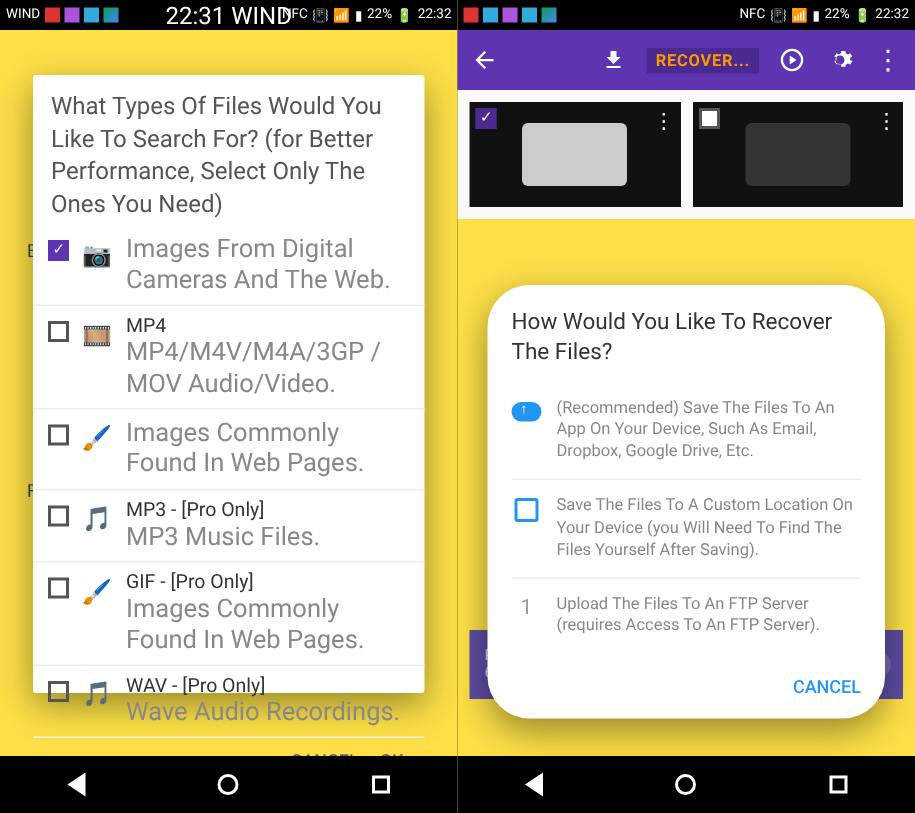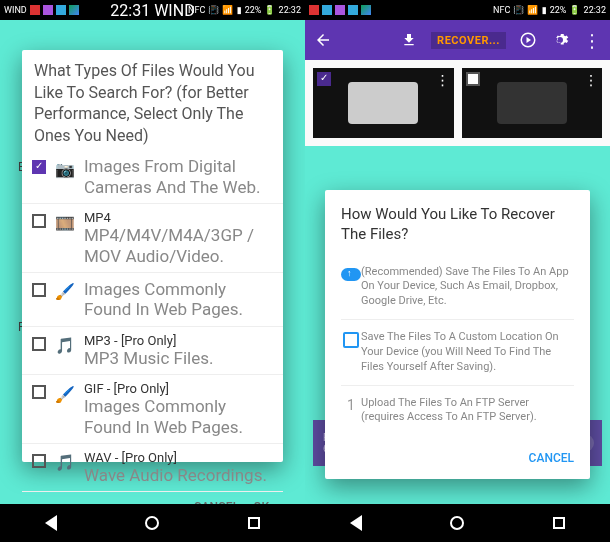--- a/index.html
+++ b/index.html
@@ -1,51 +1,51 @@
 <!DOCTYPE html>
 <html><head>
 <meta charset="utf-8">
 <style>
 * { margin: 0; padding: 0; box-sizing: border-box; font-family: Roboto, Arial, sans-serif; }
 body { width: 610px; height: 542px; background: #000; overflow: hidden; display: flex; }
-.phone { width: 305px; height: 542px; display: flex; flex-direction: column; position: relative; background: #5eead4; }
+.phone { width: 305px; height: 542px; display: flex; flex-direction: column; position: relative; background: #fde047; }
 .status-bar { height: 20px; background: #000; color: #fff; font-size: 9px; display: flex; align-items: center; padding: 0 4px; justify-content: space-between; }
 .status-left { display: flex; align-items: center; gap: 3px; }
 .status-right { display: flex; gap: 3px; }
 .status-center { position: absolute; left: 50%; transform: translateX(-50%); font-size: 16px; font-weight: 400; color: #fff; }
 .si { width: 10px; height: 10px; display: inline-block; }
 .app-bar { height: 40px; background: #5e35b1; display: flex; align-items: center; padding: 0 8px; gap: 12px; color: #fff; }
 .app-bar .icon { width: 20px; height: 20px; display: flex; align-items: center; justify-content: center; }
 .recover-btn { background: #4a2a8e; padding: 2px 6px; color: #ff9800; font-size: 11px; font-weight: 700; letter-spacing: .5px; }
 .content { flex: 1; position: relative; overflow: hidden; }
 .bg-text { position: absolute; left: 18px; font-size: 12px; color: #444; }
 .thumb-row { display: flex; gap: 8px; padding: 8px; background: #fafafa; }
 .thumb { flex: 1; height: 70px; background: #111; position: relative; }
 .thumb .cb { position: absolute; top: 4px; left: 4px; width: 14px; height: 14px; background: #fff; border: 2px solid #555; }
 .thumb .cb.checked { background: #4a2a8e; border-color: #4a2a8e; }
 .thumb .cb.checked::after { content: '✓'; color: #fff; font-size: 10px; position: absolute; top: -2px; left: 1px; }
 .thumb .dots { position: absolute; top: 4px; right: 4px; color: #fff; font-size: 14px; }
 .thumb .img { width: 50%; height: 60%; background: #ccc; margin: 10% auto; border-radius: 4px; }
 .dialog { position: absolute; background: #fff; border-radius: 2px; box-shadow: 0 8px 24px rgba(0,0,0,.4); z-index: 10; }
 .dialog.left { top: 30px; left: 22px; right: 22px; bottom: 42px; }
-.dialog.right { top: 130px; left: 20px; right: 20px; }
+.dialog.right { top: 130px; left: 20px; right: 20px; border-radius: 28px; }
 .dialog-title { font-size: 16px; color: #555; padding: 10px 12px 4px; line-height: 1.35; }
 .dialog-title.big { font-size: 15px; color: #333; padding: 14px 16px 10px; }
 .file-list { }
 .file-item { display: flex; align-items: flex-start; padding: 6px 10px; border-bottom: 1px solid #eee; gap: 8px; }
 .cb2 { width: 14px; height: 14px; border: 2px solid #555; margin-top: 4px; flex-shrink: 0; position: relative; }
 .cb2.checked { background: #5e35b1; border-color: #5e35b1; }
 .cb2.checked::after { content: '✓'; color: #fff; font-size: 10px; position: absolute; top: -2px; left: 1px; }
 .file-icon { width: 22px; height: 22px; flex-shrink: 0; margin-top: 2px; display: flex; align-items: center; justify-content: center; font-size: 16px; }
 .file-info { flex: 1; min-width: 0; }
 .file-name { font-size: 13px; color: #333; }
 .file-desc { font-size: 17px; color: #888; line-height: 1.2; }
 .dialog-actions { display: flex; justify-content: flex-end; padding: 8px 14px; gap: 14px; font-size: 12px; color: #666; font-weight: 500; }
 .recover-list { padding: 0 16px 6px; }
-.recover-item { display: flex; gap: 0; padding: 10px 0; border-bottom: 1px solid #eee; font-size: 11px; color: #888; line-height: 1.35; }
+.recover-item { display: flex; gap: 10px; padding: 10px 0; border-bottom: 1px solid #eee; font-size: 11px; color: #888; line-height: 1.35; }
 .recover-item:last-child { border-bottom: none; }
 .ri-icon { width: 20px; height: 20px; flex-shrink: 0; display: flex; align-items: center; justify-content: center; }
 .cloud { width: 20px; height: 13px; background: #2196f3; border-radius: 10px; position: relative; }
 .cloud::after { content: '↑'; color: #fff; font-size: 9px; position: absolute; top: -1px; left: 6px; font-weight: bold; }
 .save-box { width: 16px; height: 16px; border: 2px solid #2196f3; border-radius: 2px; }
 .cancel-blue { color: #2196f3; font-size: 12px; font-weight: 500; text-align: right; padding: 10px 16px 14px; }
 .paused-bar { position: absolute; bottom: 38px; left: 8px; right: 8px; height: 46px; background: #5e4da2; color: #d4c9f0; font-size: 10px; padding: 8px 10px; display: flex; flex-direction: column; justify-content: center; }
 .help-btn { position: absolute; right: 8px; top: 50%; transform: translateY(-50%); width: 18px; height: 18px; border-radius: 50%; background: #776aad; color: #fff; font-size: 11px; display: flex; align-items: center; justify-content: center; }
 .nav-bar { height: 38px; background: #000; display: flex; align-items: center; justify-content: space-around; }
 .nav-btn { width: 22px; height: 22px; display: flex; align-items: center; justify-content: center; }

